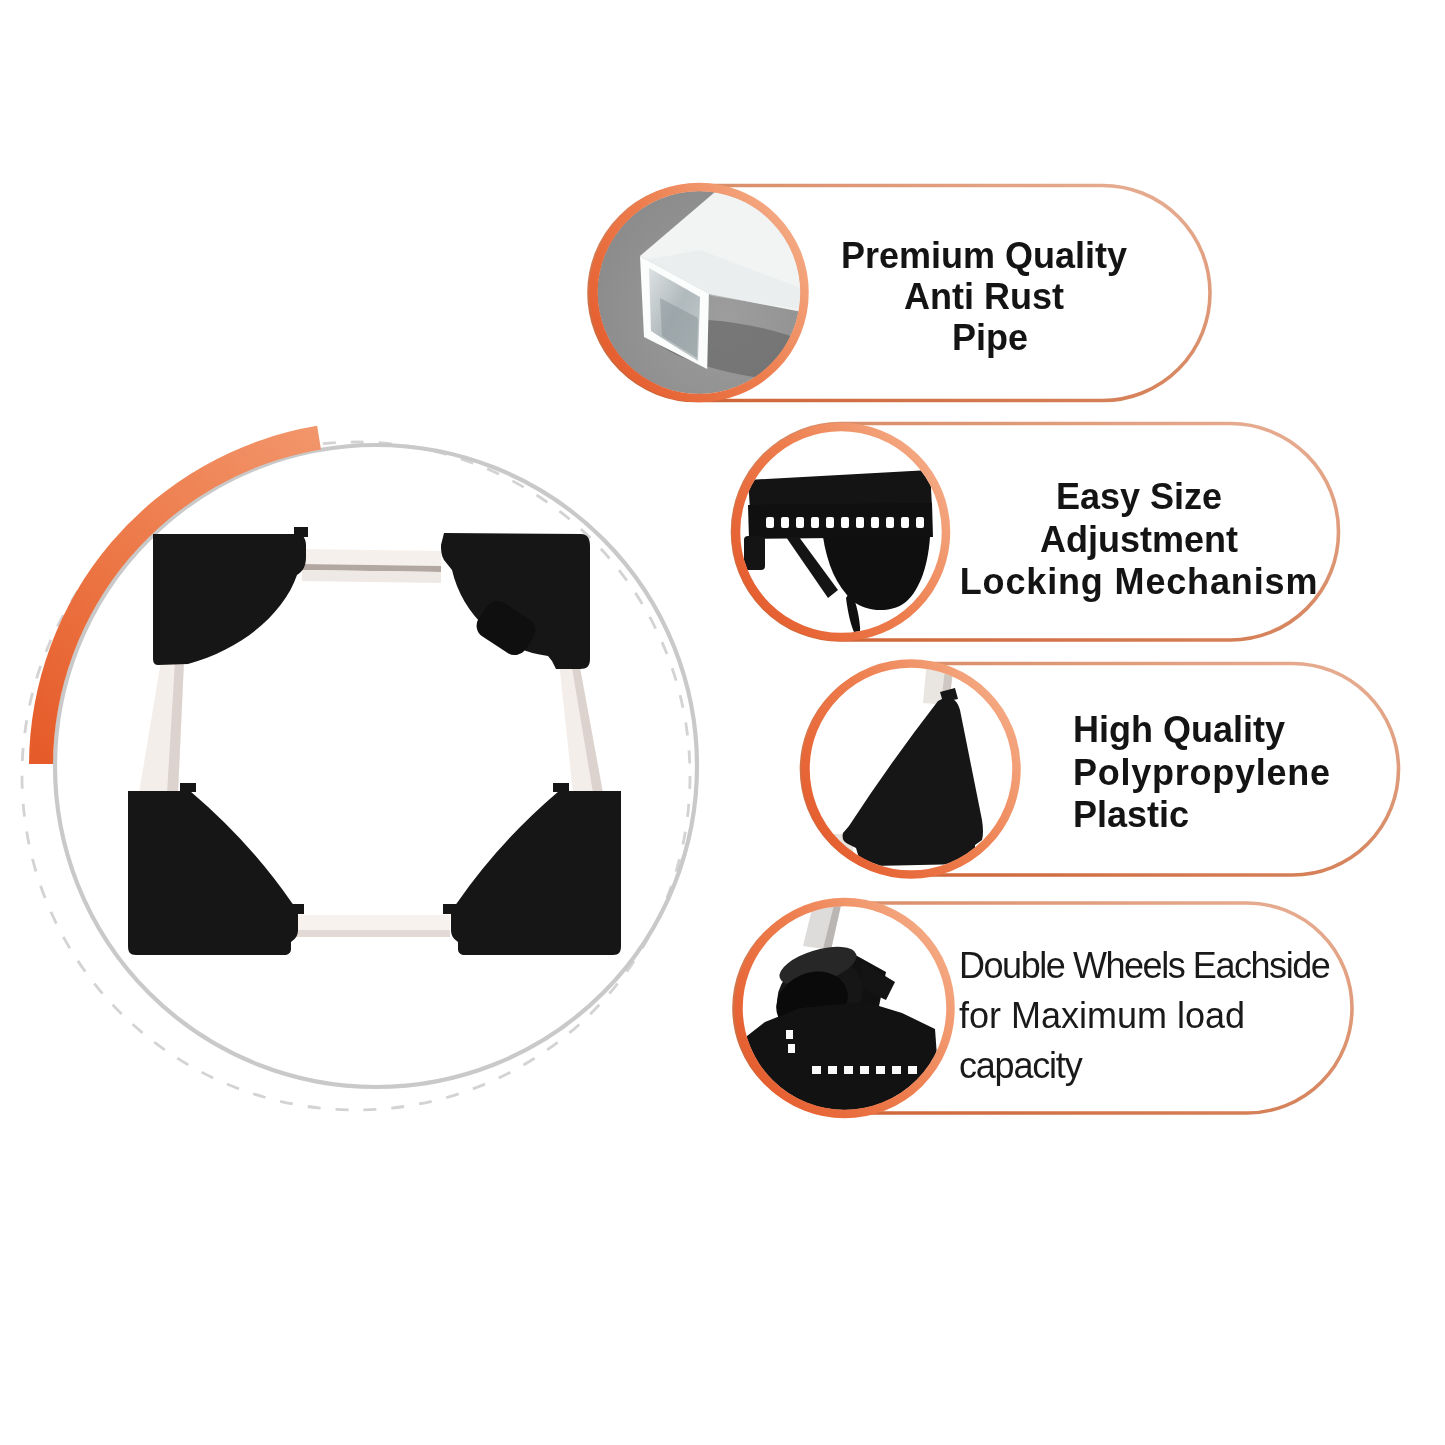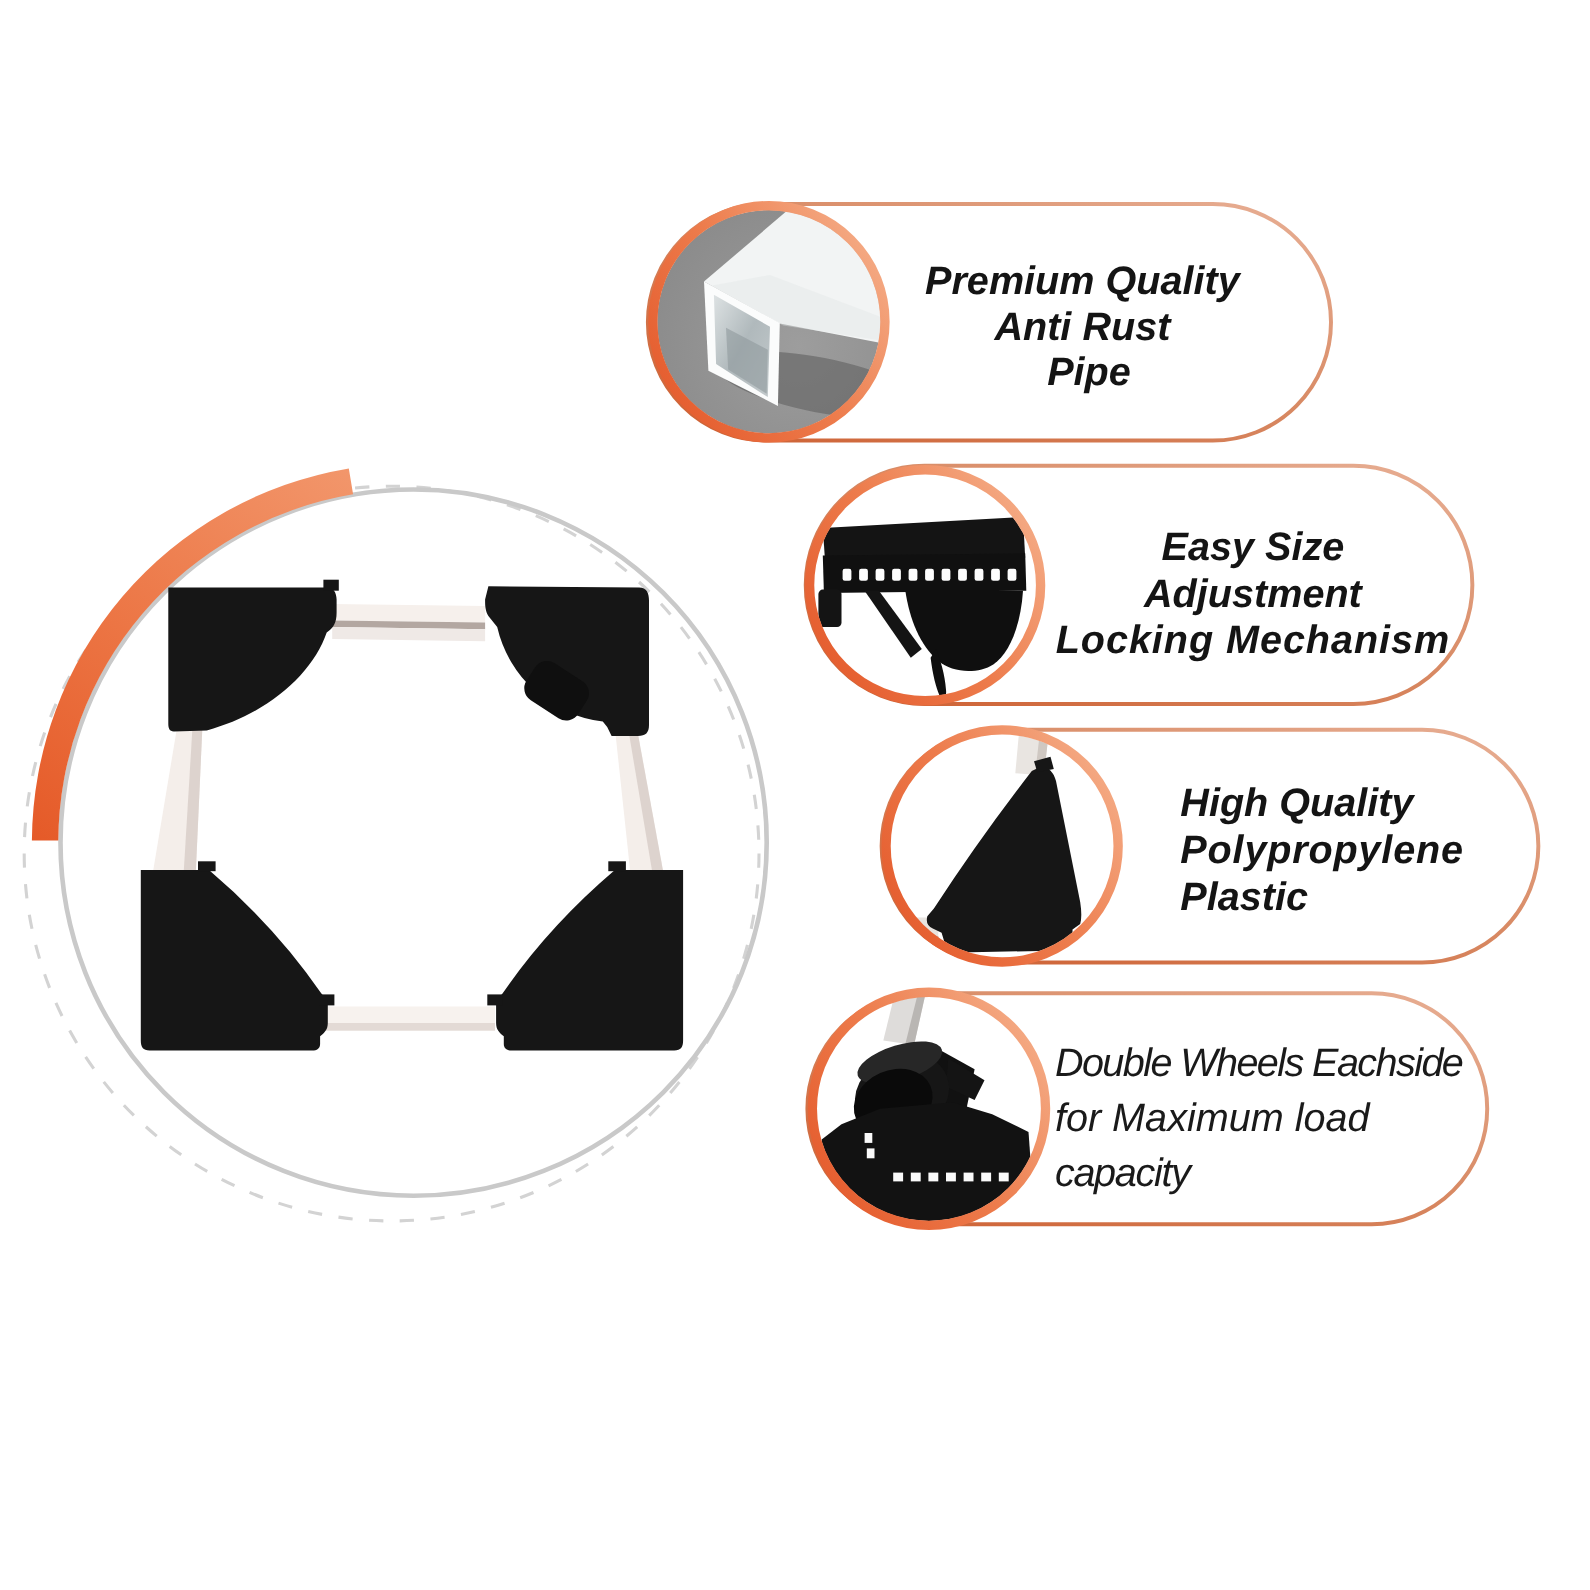--- a/index.html
+++ b/index.html
@@ -1,16 +1,16 @@
 <!DOCTYPE html>
 <html><head>
 <meta charset="utf-8">
 <style>
   html,body{margin:0;padding:0;background:#ffffff;}
-  #stage{position:relative;width:1418px;height:1445px;background:#ffffff;overflow:hidden;font-style:italic;}
+  #stage{position:relative;width:1418px;height:1445px;background:#ffffff;overflow:hidden;}
   svg{display:block;}
   text{font-family:"Liberation Sans", sans-serif;}
 </style>
 </head>
 <body>
 <div id="stage">
 <svg width="1445" height="1445" viewBox="0 0 1445 1445">
 <defs>
   <linearGradient id="arcGrad" gradientUnits="userSpaceOnUse" x1="320" y1="430" x2="40" y2="772">
     <stop offset="0" stop-color="#f2966b"></stop>

